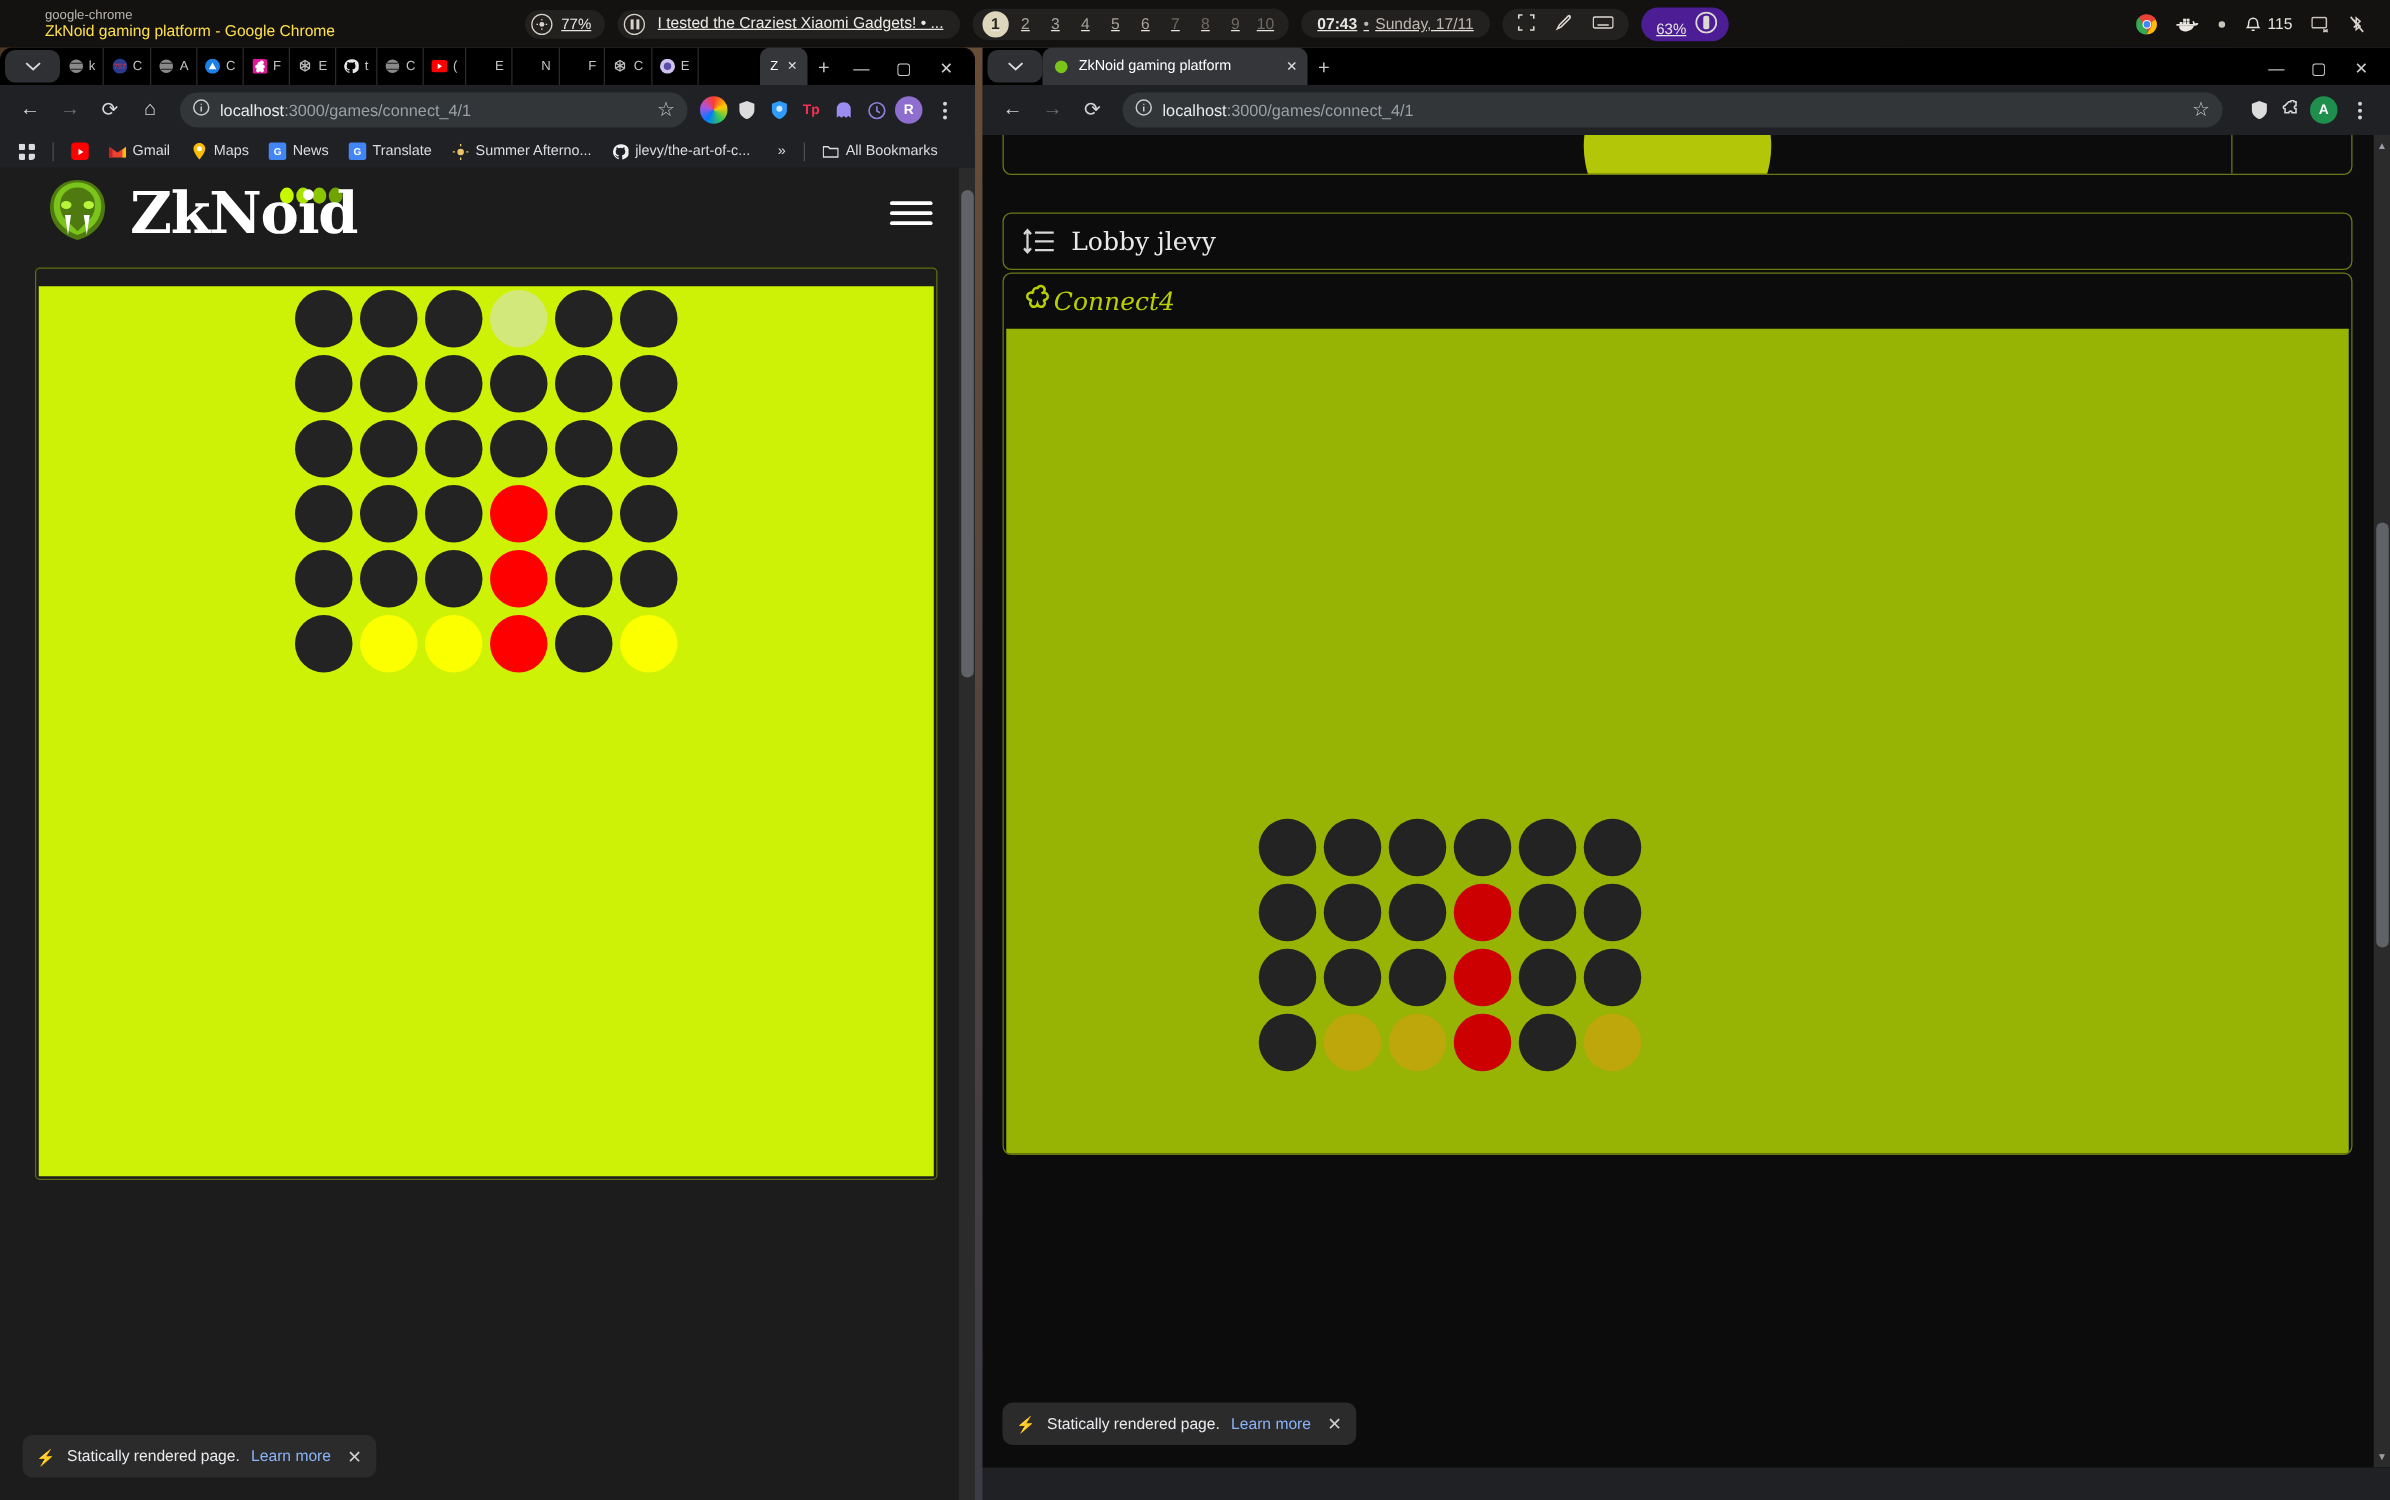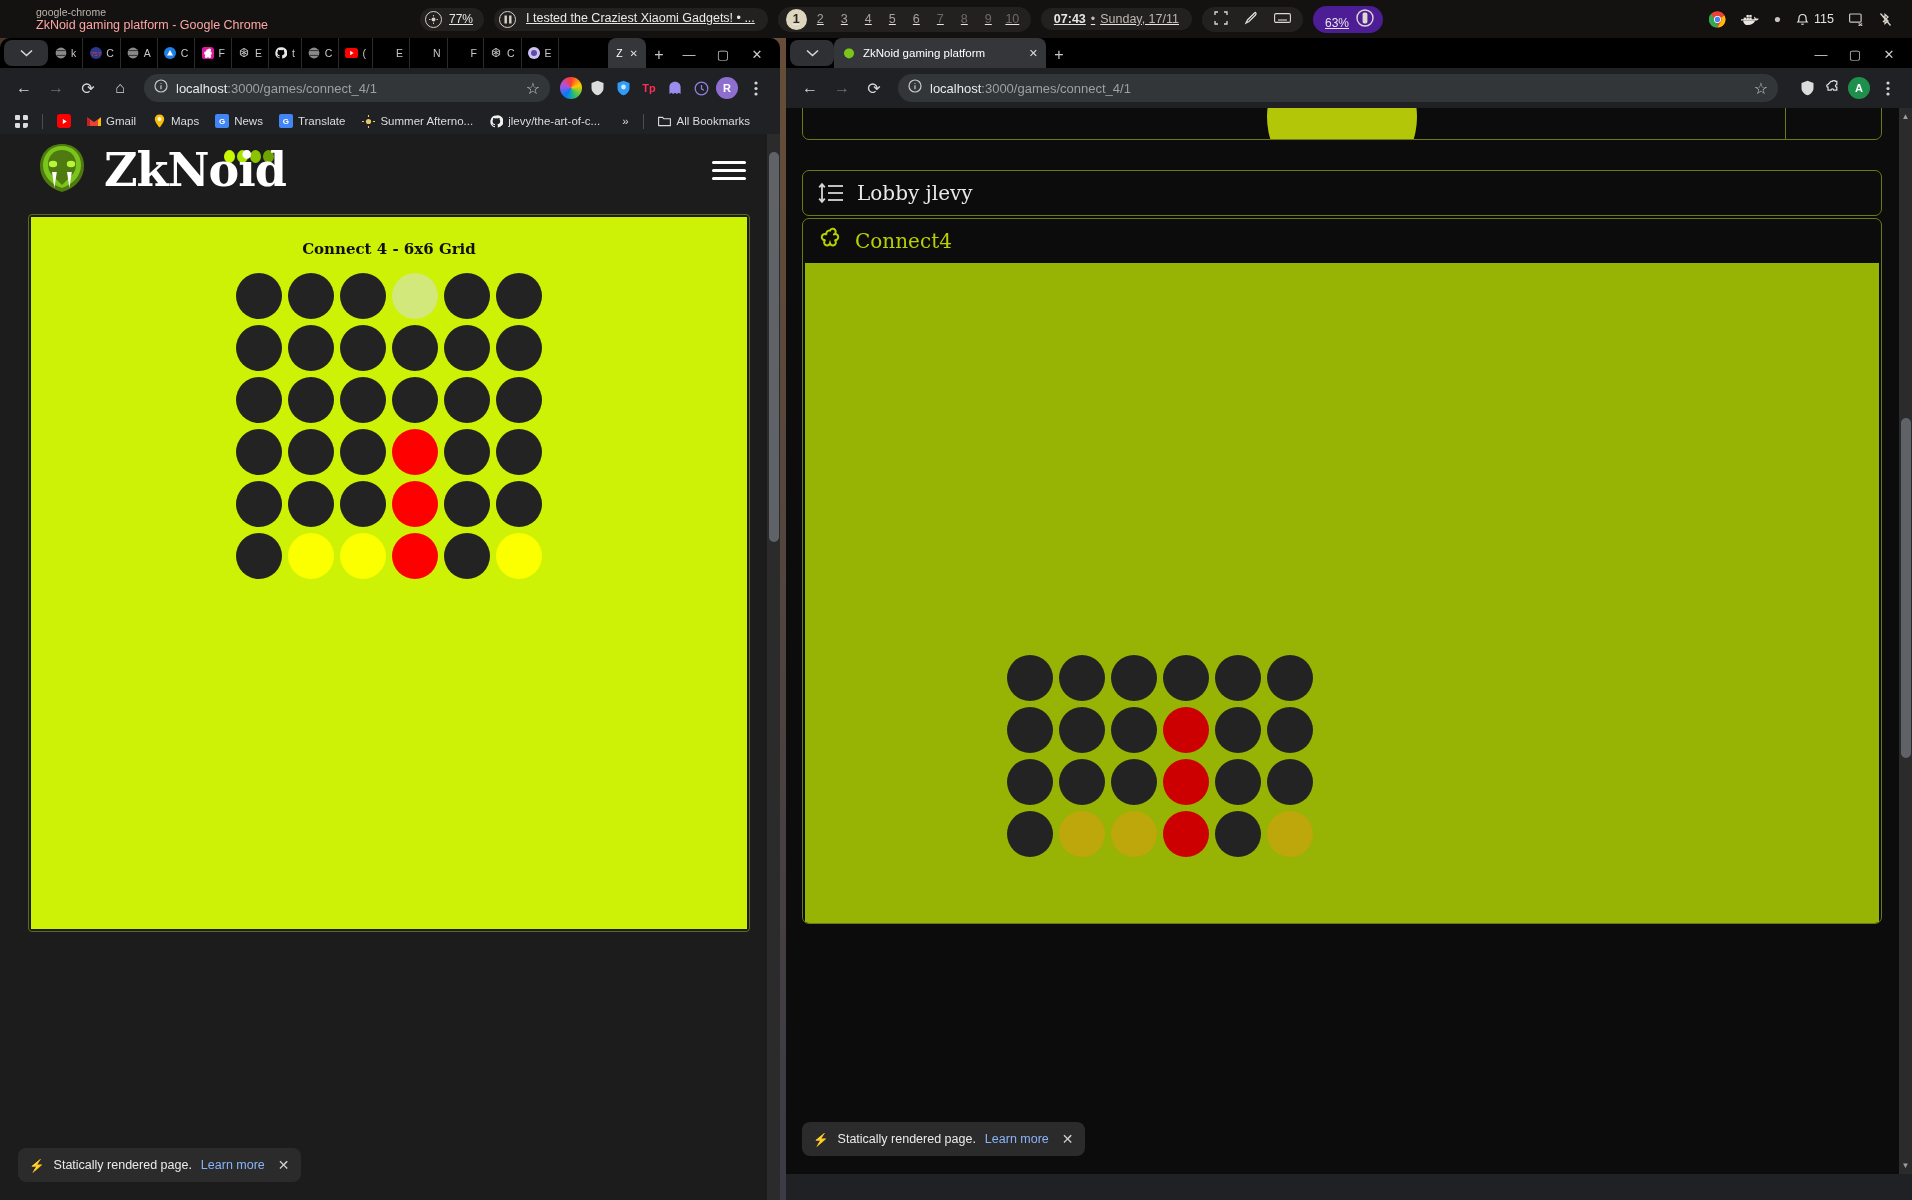--- a/index.html
+++ b/index.html
@@ -17,21 +17,21 @@
 
   
   #topbar {
     position: absolute; top: 0; left: 0; width: 1912px; height: 38px;
     background: #141210; color: #e8e6e3;
     display: flex; align-items: center; font-size: 12px;
   }
   #topbar .tb-left { display: flex; flex-direction: column; justify-content: center;
     padding-left: 36px; line-height: 1.15; width: 420px; }
   .tb-app { font-size: 10.5px; color: #b9b5b0; }
-  .tb-title { font-size: 12.5px; color: #fca5a5; }
+  .tb-title { font-size: 12.5px; color: #fde047; }
   .tb-center { display:flex; align-items:center; gap: 10px; flex: 1; justify-content: flex-start; text-decoration: underline; }
   .tb-pill { display:flex; align-items:center; gap:7px; background:#232120;
     border-radius: 14px; padding: 3px 11px 3px 5px; }
   .tb-ring { width:17px;height:17px;border-radius:50%;border:1.6px solid #d8d3c8;
     display:flex;align-items:center;justify-content:center; }
   .tb-ring svg { display:block; }
   .tb-media { display:flex;gap:10px; background:#232120;
      border-radius:14px; padding: 3px 13px 3px 5px; max-width: 330px; }
   .tb-media-txt { white-space:nowrap; overflow:hidden; text-overflow:ellipsis;
     font-size:12.5px; color:#eceae6; }
@@ -133,21 +133,21 @@
   .rtop-blob { width:150px;height:150px;border-radius:50%;background:#b3c708; margin-top:46px;}
   .rtop-line { position:absolute; right:0; top:0; width:96px; height:100%; border-left:1px solid #6b7a15;}
 
   .lobby-card { margin:22px 30px 0 16px; border:1px solid #6b7a15; border-radius:7px;
      height:46px; display:flex; align-items:center; gap:12px; padding:0 14px; }
   .lobby-ico { display:flex; align-items:center; gap:3px; }
   .lobby-title { font-family:"DejaVu Serif", serif; font-size:20px; color:#e9e9e9; }
 
   .game-card { margin:2px 30px 0 16px; border:1px solid #6b7a15; border-radius:7px;
      min-height:700px; overflow:hidden; }
-  .game-head { height:44px; display:flex; align-items:center; gap:12px; padding:0 14px; }
+  .game-head { height:44px; display:flex; align-items:center; gap:0; padding:0 14px;font-style:italic; }
   .game-name { font-family:"DejaVu Serif", serif; font-size:20px; color:#b9d000; }
   .board-right { background:#97b304; height:660px; position:relative; margin:0 2px; }
 
   .modal { position:absolute; left:150px; top:230px; width:410px; height:157px;
      background:#13818c; border:3px solid #23d5e0; display:flex; flex-direction:column;
      align-items:center; }
   .modal-title { margin-top:25px; font-family:"DejaVu Serif", serif; font-weight:700;
      font-size:19px; color:#ffffff; }
   .spinner { margin-top:18px; width:64px;height:64px;border-radius:50%;
      border:3px solid #2ad7e2; border-top-color:transparent; }
@@ -585,21 +585,20 @@
         </div>
         <div class="burger">
           <i></i>
             <i></i>
             <i></i>
         </div>
       </div>
 
       <div class="board-outer">
         <div class="board-left">
-          <div class="board-title">Connect 4 - 6x6 Grid</div>
           <div class="grid6" id="grid-left">
               <div class="cellw">
                 <div class="disc" style="background: rgb(35, 35, 35);"></div>
               </div>
               <div class="cellw">
                 <div class="disc" style="background: rgb(35, 35, 35);"></div>
               </div>
               <div class="cellw">
                 <div class="disc" style="background: rgb(35, 35, 35);"></div>
               </div>

